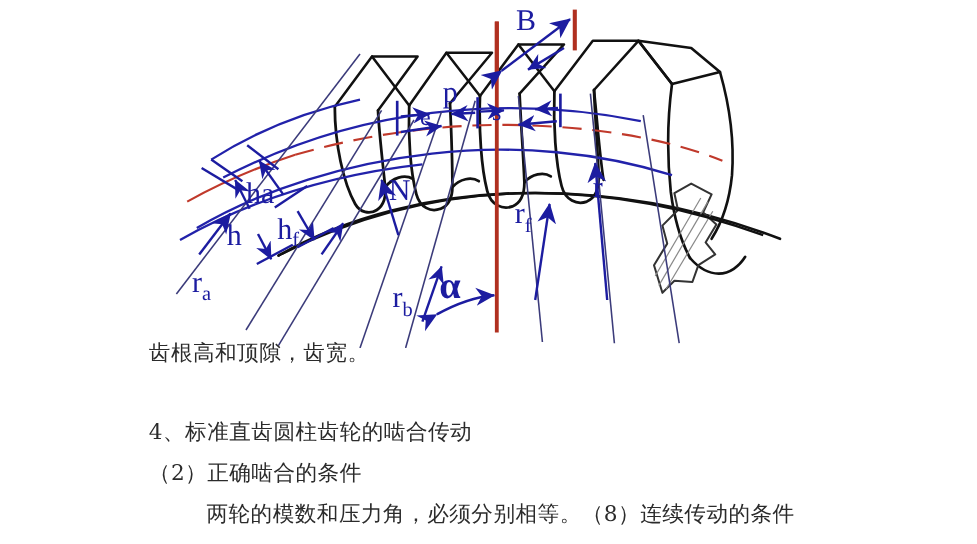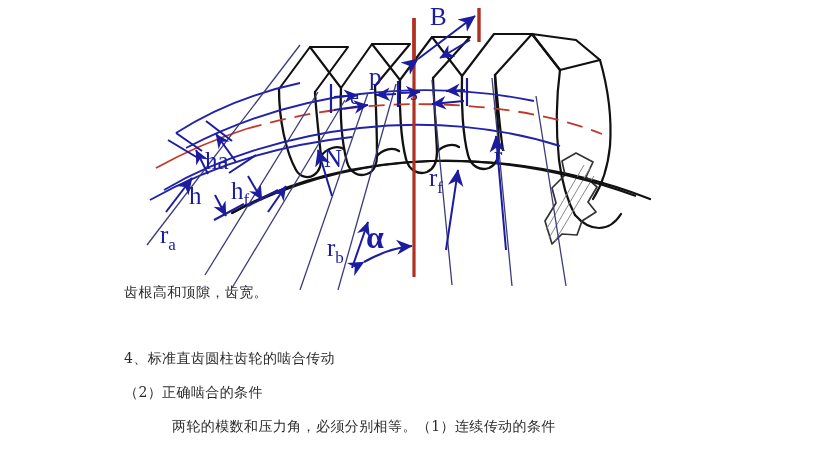--- a/index.html
+++ b/index.html
@@ -32,21 +32,21 @@
   }
   .notes {
     position: absolute;
     left: 0;
     top: 276px;
     width: 814px;
   }
   .note-line {
     color: #2b2b2b;
     font-family: "DejaVu Serif", "Liberation Serif", serif;
-    font-size: 14px;
+    font-size: 18px;
     line-height: 1.35;
     letter-spacing: 0.4px;
     white-space: nowrap;
   }
   .note-1 { position: absolute; left: 124px; top: 7px; }
   .note-2 { position: absolute; left: 124px; top: 73px; }
   .note-3 { position: absolute; left: 124px; top: 107px; }
   .note-4 { position: absolute; left: 172px; top: 141px; }
 
   .lbl {
@@ -253,16 +253,16 @@
 
         <text class="lbl lbl-alpha" x="366" y="248">α</text>
       </g>
     </svg>
   </div>
 
   <div class="notes">
     <div class="note-line note-1">齿根高和顶隙，齿宽。</div>
     <div class="note-line note-2">4、标准直齿圆柱齿轮的啮合传动</div>
     <div class="note-line note-3">（2）正确啮合的条件</div>
-    <div class="note-line note-4">两轮的模数和压力角，必须分别相等。（1）连续传动的条件</div>
+    <div class="note-line note-4">两轮的模数和压力角，必须分别相等。（8）连续传动的条件</div>
   </div>
 
 </div>
 
 </body></html>

